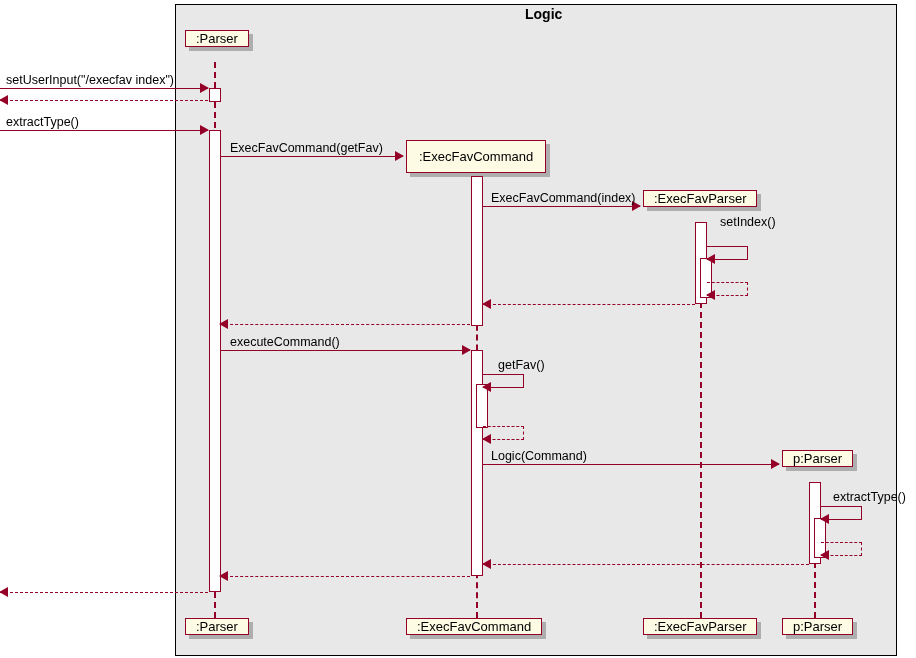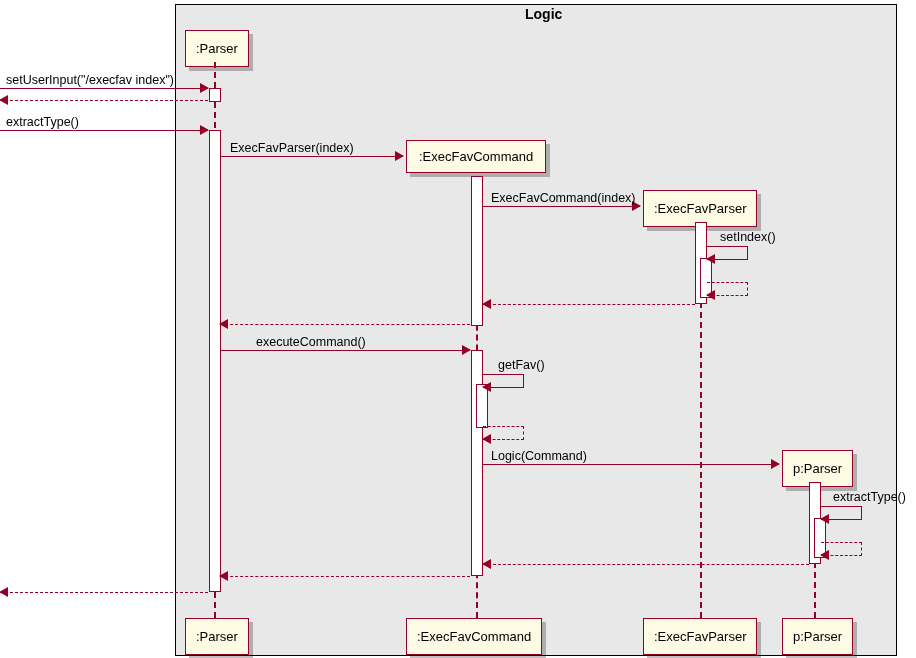--- a/index.html
+++ b/index.html
@@ -22,21 +22,21 @@
   .frame-label {
     position: absolute;
     top: 3px;
     font-weight: bold;
     font-size: 14px;
   }
   .participant {
     position: absolute;
     background: #fdfbe3;
     border: 1.5px solid #940027;
-    padding: 10px 10px;
+    padding: 0 10px;
     box-shadow: 4px 4px 0 rgba(0,0,0,0.25);
     white-space: nowrap;
     color: #000;
   }
   .lifeline {
     position: absolute;
     width: 0;
     border-left: 2px dashed #940027;
   }
   .activation {
@@ -151,51 +151,51 @@
 
   <div class="msg" style="left:0px; top:130px; width:208px;">
     <div class="msg-line"></div>
     <div class="arrow-right"></div>
     <div class="msg-label" style="left:6px;">extractType()</div>
   </div>
 
   <div class="msg" style="left:220px; top:156px; width:183px;">
     <div class="msg-line"></div>
     <div class="arrow-right"></div>
-    <div class="msg-label" style="left:10px;">ExecFavParser(index)</div>
+    <div class="msg-label" style="left:10px;">ExecFavCommand(getFav)</div>
   </div>
 
   <div class="msg" style="left:483px; top:206px; width:157px;">
     <div class="msg-line"></div>
     <div class="arrow-right"></div>
     <div class="msg-label" style="left:8px;">ExecFavCommand(index)</div>
   </div>
 
-  <div class="msg-label" style="position:absolute; left:720px; top:230px;">setIndex()</div>
+  <div class="msg-label" style="position:absolute; left:720px; top:215px;">setIndex()</div>
   <div class="self-call" style="left:707px; top:246px; width:40px; height:12px;">
     <div class="self-arrow-left"></div>
   </div>
   <div class="self-return" style="left:707px; top:282px; width:40px; height:12px;">
     <div class="self-arrow-left"></div>
   </div>
 
   <div class="msg" style="left:483px; top:304px; width:212px;">
     <div class="msg-line dashed"></div>
     <div class="arrow-left"></div>
   </div>
 
   <div class="msg" style="left:220px; top:324px; width:250px;">
     <div class="msg-line dashed"></div>
     <div class="arrow-left"></div>
   </div>
 
   <div class="msg" style="left:220px; top:350px; width:250px;">
     <div class="msg-line"></div>
     <div class="arrow-right"></div>
-    <div class="msg-label" style="left:10px;margin-left:26px;">executeCommand()</div>
+    <div class="msg-label" style="left:10px;">executeCommand()</div>
   </div>
 
   <div class="msg-label" style="position:absolute; left:498px; top:358px;">getFav()</div>
   <div class="self-call" style="left:483px; top:374px; width:40px; height:12px;">
     <div class="self-arrow-left"></div>
   </div>
 
   <div class="self-return" style="left:483px; top:426px; width:40px; height:12px;">
     <div class="self-arrow-left"></div>
   </div>

